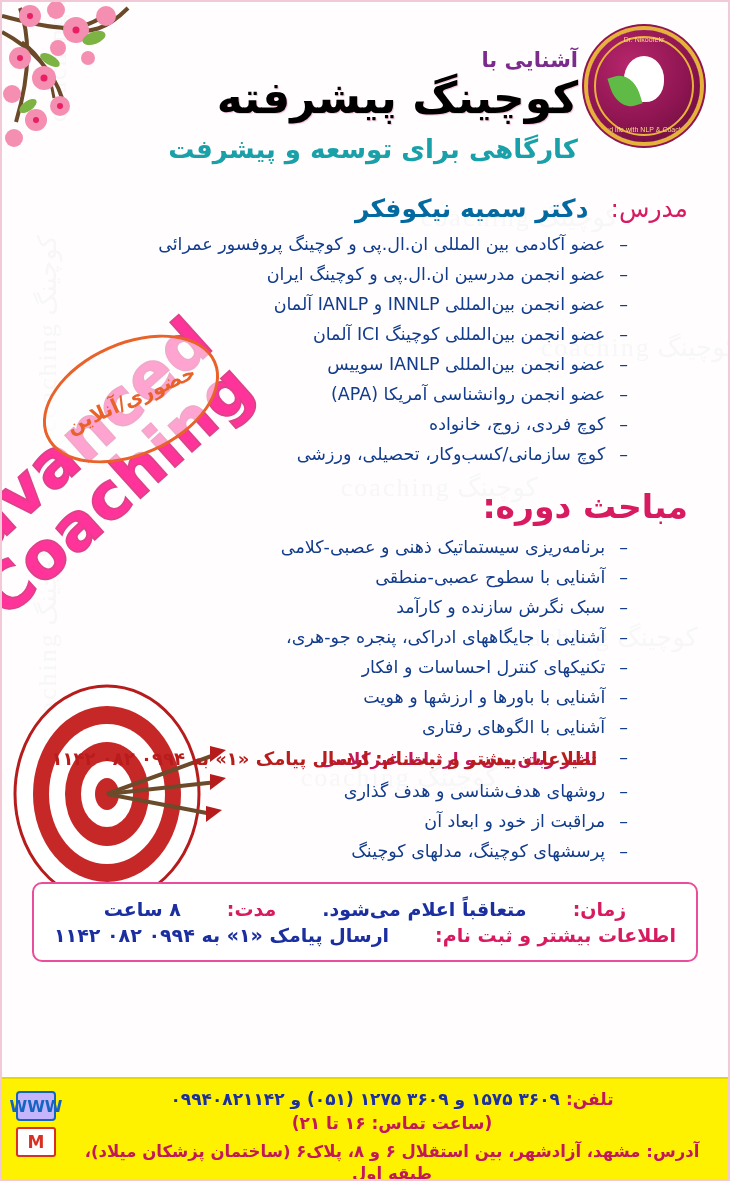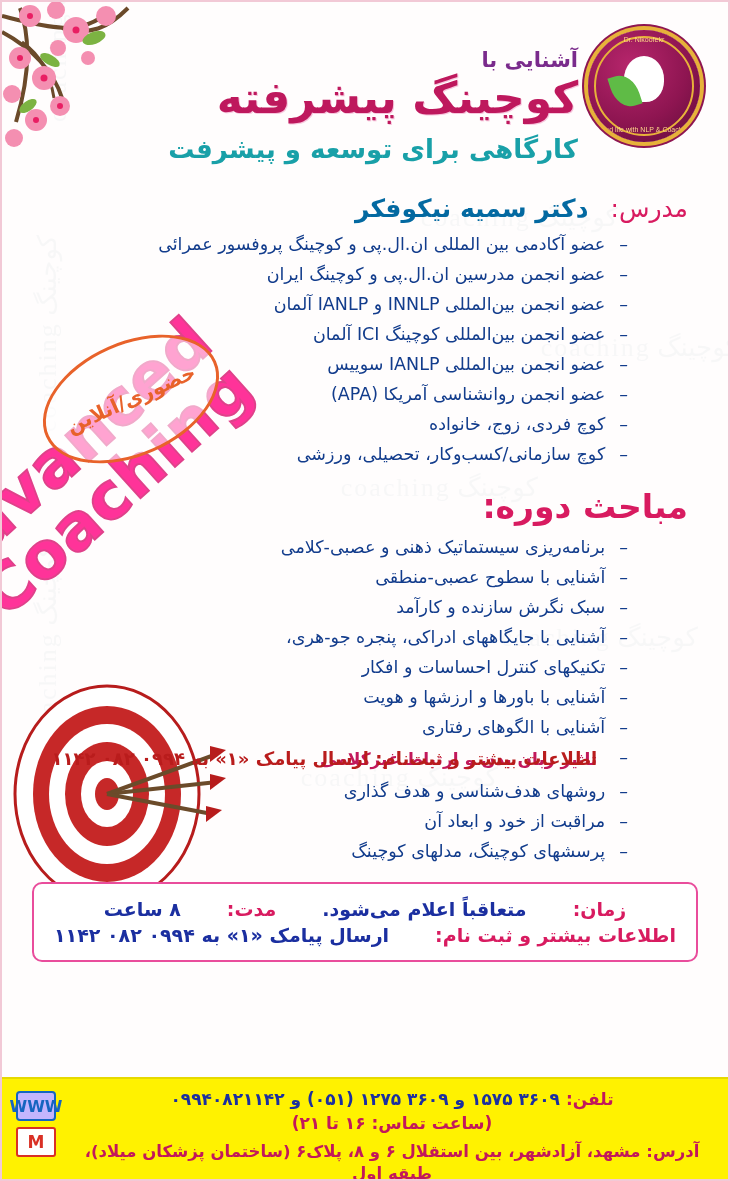--- a/index.html
+++ b/index.html
@@ -65,21 +65,21 @@
     font-family:"Liberation Sans",sans-serif;
   }
   .content{position:relative;z-index:5;}
 
   .head-wrap{padding:46px 150px 0 40px;text-align:right;}
   .kicker{
     color:#7a2b8c;font-size:21px;font-weight:bold;margin:0 0 2px 0;
     font-family:"DejaVu Sans",sans-serif;
   }
   .title{
-    color:#be185d;font-size:44px;font-weight:bold;line-height:1.1;margin:2px 0 12px 0;
+    color:#000000;font-size:44px;font-weight:bold;line-height:1.1;margin:2px 0 12px 0;
     font-family:"DejaVu Sans",sans-serif;
     text-shadow:1px 1px 0 #f7c6dd;
   }
   .subtitle{
     color:#19a0a8;font-size:26px;font-weight:bold;margin:6px 0 0 0;
     font-family:"DejaVu Sans",sans-serif;
   }
 
   .sec{padding:0 40px 0 40px;}
   .instructor-row{

